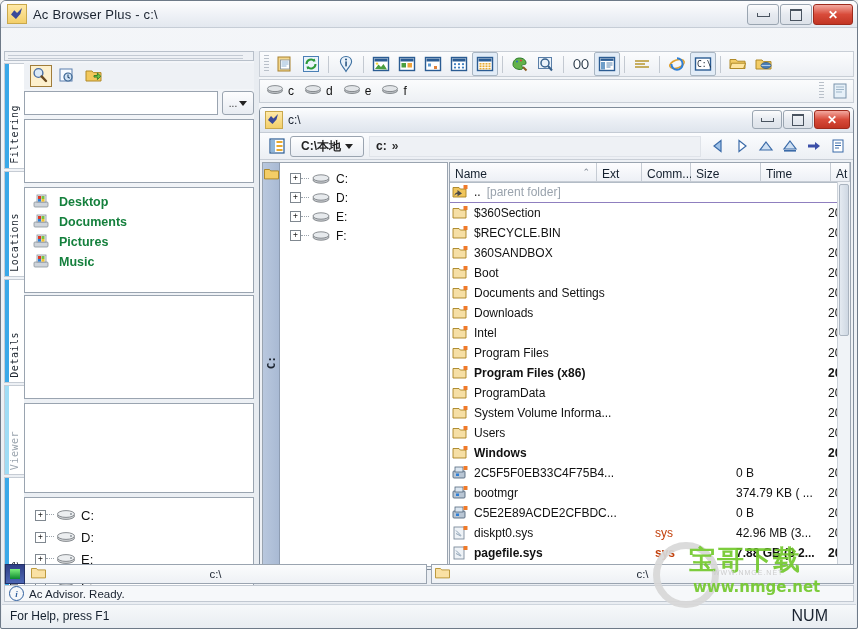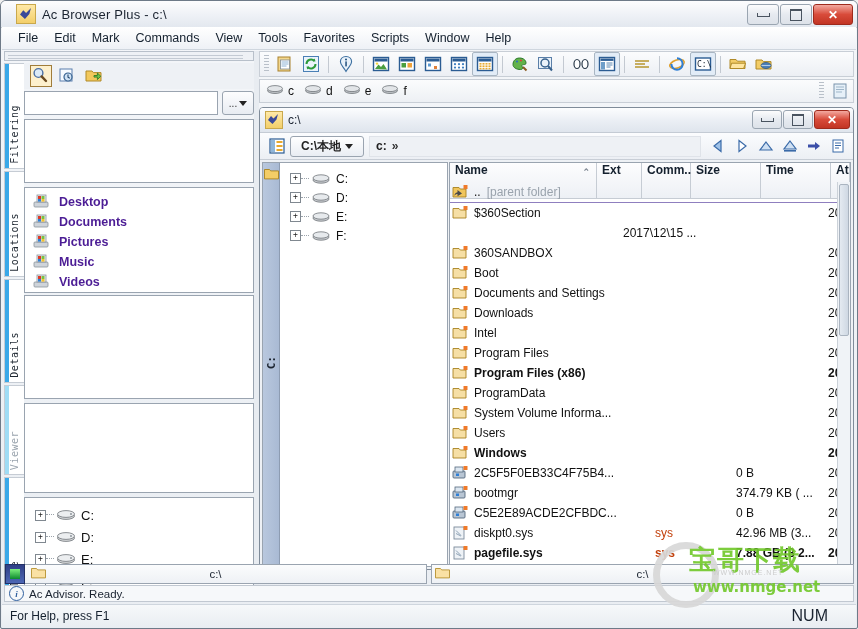--- a/index.html
+++ b/index.html
@@ -17,21 +17,21 @@
     border:1px solid #6e7a88;
     box-sizing:border-box;
     border-radius:6px 6px 2px 2px;
   }
   
   #titlebar{
     position:absolute;left:0;top:0;right:0;height:26px;
     background:linear-gradient(#fdfdfe,#eef1f6 55%,#e3e8ef);
     border-bottom:1px solid #c6cdd6;
     border-radius:5px 5px 0 0;
-    display:flex;align-items:center;padding-left:9px;
+    display:flex;align-items:center;
   }
   #titlebar .app-ico{
     width:18px;height:18px;margin-left:6px;margin-right:6px;
     background:linear-gradient(#ffe9a8,#f3cf6a);
     border:1px solid #c9a84c;
     position:relative;flex:0 0 auto;
   }
   #titlebar .app-ico:after{
     content:"";position:absolute;left:3px;top:3px;width:11px;height:11px;
     background:#3a4a9a;
@@ -123,21 +123,21 @@
     border:1px solid #9aa4b0;border-radius:3px;
     background:linear-gradient(#fdfdfe,#e8ecf2);
     display:flex;align-items:center;justify-content:center;gap:2px;
     font-size:10px;color:#333;
   }
   .caret{width:0;height:0;border-left:4px solid transparent;border-right:4px solid transparent;border-top:5px solid #222;}
   #lp-box1{top:56px;height:64px;}
   #lp-locations{top:124px;height:106px;padding:4px 2px;overflow:hidden;}
   .loc{display:flex;align-items:center;height:20px;padding-left:6px;}
   .loc .lico{width:18px;height:16px;margin-right:8px;flex:0 0 auto;}
-  .loc .ltxt{color:#4c1d95;font-weight:bold;font-size:12.5px;}
+  .loc .ltxt{color:#15803d;font-weight:bold;font-size:12.5px;}
   #lp-details{top:232px;height:104px;}
   #lp-viewer{top:340px;height:90px;}
   #lp-tree{top:434px;bottom:0;padding:6px 4px;}
   .trow{display:flex;align-items:center;height:22px;padding-left:6px;}
   .plus{
     width:9px;height:9px;border:1px solid #808890;background:#fff;
     font-size:8px;line-height:7px;text-align:center;color:#222;flex:0 0 auto;
     font-family:"DejaVu Sans Mono",monospace;
   }
   .dots{width:8px;border-top:1px dotted #9aa2aa;height:1px;}
@@ -238,25 +238,25 @@
   #filepane{
     flex:1 1 auto;position:relative;margin:2px 2px 2px 1px;
     background:#fff;border:1px solid #9aa4b0;box-sizing:border-box;overflow:hidden;
   }
   #hdr{
     position:absolute;left:0;right:0;top:0;height:19px;display:flex;
     background:linear-gradient(#fdfdfe,#eef1f6);
     border-bottom:1px solid #b3bcc6;
   }
   #hdr .hc{
-    box-sizing:border-box;height:36px;
+    box-sizing:border-box;height:19px;
     border:1px solid #c6ccd4;border-top:none;border-left:none;
     background:linear-gradient(#fdfdfe,#edf0f5);
-    display:flex;align-items:flex-start;padding-left:5px;
-    font-size:12px;color:#14202e;position:relative;font-weight:bold;
+    display:flex;align-items:flex-end;padding-left:5px;
+    font-size:12px;color:#14202e;position:relative;
   }
   #hdr .hc .sortarrow{position:absolute;right:6px;top:4px;font-size:9px;color:#7b8490;}
   #rows{position:absolute;left:0;right:12px;top:19px;bottom:0;overflow:hidden;}
   .frow{height:20px;display:flex;align-items:center;position:relative;}
   .frow.parent{border-bottom:1px solid #8f7fbf;}
   .c-name{width:205px;flex:0 0 auto;display:flex;align-items:center;overflow:hidden;}
   .c-name .nm{font-size:12px;color:#111;white-space:nowrap;}
   .c-ext{width:54px;flex:0 0 auto;font-size:12px;color:#c2410c;}
   .c-comm{width:27px;flex:0 0 auto;}
   .c-size{width:92px;flex:0 0 auto;font-size:12px;color:#111;white-space:nowrap;overflow:hidden;}
@@ -338,32 +338,20 @@
       <div class="wbtn">
           <span class="min-g"></span>
         </div>
       <div class="wbtn">
           <span class="max-g"></span>
         </div>
       <div class="wbtn close">✕</div>
     </div>
   </div>
 
-  <div id="menubar">
-    <div class="mi">File</div>
-    <div class="mi">Edit</div>
-    <div class="mi">Mark</div>
-    <div class="mi">Commands</div>
-    <div class="mi">View</div>
-    <div class="mi">Tools</div>
-    <div class="mi">Favorites</div>
-    <div class="mi">Scripts</div>
-    <div class="mi">Window</div>
-    <div class="mi">Help</div>
-  </div>
 
   <div id="leftdock">
     <div id="lefttop"></div>
     <div id="leftbody">
 
       <div id="vtabs">
         <div class="vtab" style="top:0;height:106px;">
           <div class="bar"></div>
           <div class="lbl">Filtering</div>
         </div>
@@ -465,33 +453,20 @@
                 <rect x="1" y="8" width="14" height="5" rx="1" fill="#cfd4da" stroke="#8c949c" stroke-width=".8"></rect>
                 <rect x="4" y="1" width="9" height="7" fill="#e8edf3" stroke="#8c949c" stroke-width=".8"></rect>
                 <rect x="5" y="2" width="3" height="3" fill="#e03a27"></rect>
                 <rect x="8.5" y="2" width="3" height="3" fill="#7cc043"></rect>
                 <rect x="5" y="5" width="3" height="2.6" fill="#2f7fd6"></rect>
                 <rect x="8.5" y="5" width="3" height="2.6" fill="#f4c12c"></rect>
               </svg>
             </span>
             <span class="ltxt">Music</span>
           </div>
-          <div class="loc">
-            <span class="lico">
-              <svg width="18" height="16" viewBox="0 0 18 16">
-                <rect x="1" y="8" width="14" height="5" rx="1" fill="#cfd4da" stroke="#8c949c" stroke-width=".8"></rect>
-                <rect x="4" y="1" width="9" height="7" fill="#e8edf3" stroke="#8c949c" stroke-width=".8"></rect>
-                <rect x="5" y="2" width="3" height="3" fill="#e03a27"></rect>
-                <rect x="8.5" y="2" width="3" height="3" fill="#7cc043"></rect>
-                <rect x="5" y="5" width="3" height="2.6" fill="#2f7fd6"></rect>
-                <rect x="8.5" y="5" width="3" height="2.6" fill="#f4c12c"></rect>
-              </svg>
-            </span>
-            <span class="ltxt">Videos</span>
-          </div>
         </div>
 
         <div class="lp" id="lp-details"></div>
         <div class="lp" id="lp-viewer"></div>
 
         <div class="lp" id="lp-tree">
           <div class="trow">
             <span class="plus">+</span>
             <span class="dots"></span>
             <span class="drv">
@@ -936,20 +911,27 @@
                   <span class="nm">$360Section</span>
                 </span>
               <span class="c-ext"></span>
                 <span class="c-comm"></span>
               <span class="c-size"></span>
               <span class="c-time">2017\12\19 ...</span>
 
             </div>
 
             <div class="frow">
+              <span class="c-name">
+                  <span class="fico"><svg width="18" height="16" viewBox="0 0 18 16">
+                      <path d="M1 3.5h6l1.3 1.5H14v8H1z" fill="#f6dfa5" stroke="#a8821f" stroke-width=".9"></path>
+                      <rect x="11.5" y="1" width="4" height="4" fill="#ef7a2a"></rect>
+                    </svg></span>
+                  <span class="nm">$RECYCLE.BIN</span>
+                </span>
               <span class="c-ext"></span>
                 <span class="c-comm"></span>
               <span class="c-size"></span>
               <span class="c-time">2017\12\15 ...</span>
 
             </div>
 
             <div class="frow">
               <span class="c-name">
                   <span class="fico"><svg width="18" height="16" viewBox="0 0 18 16">

